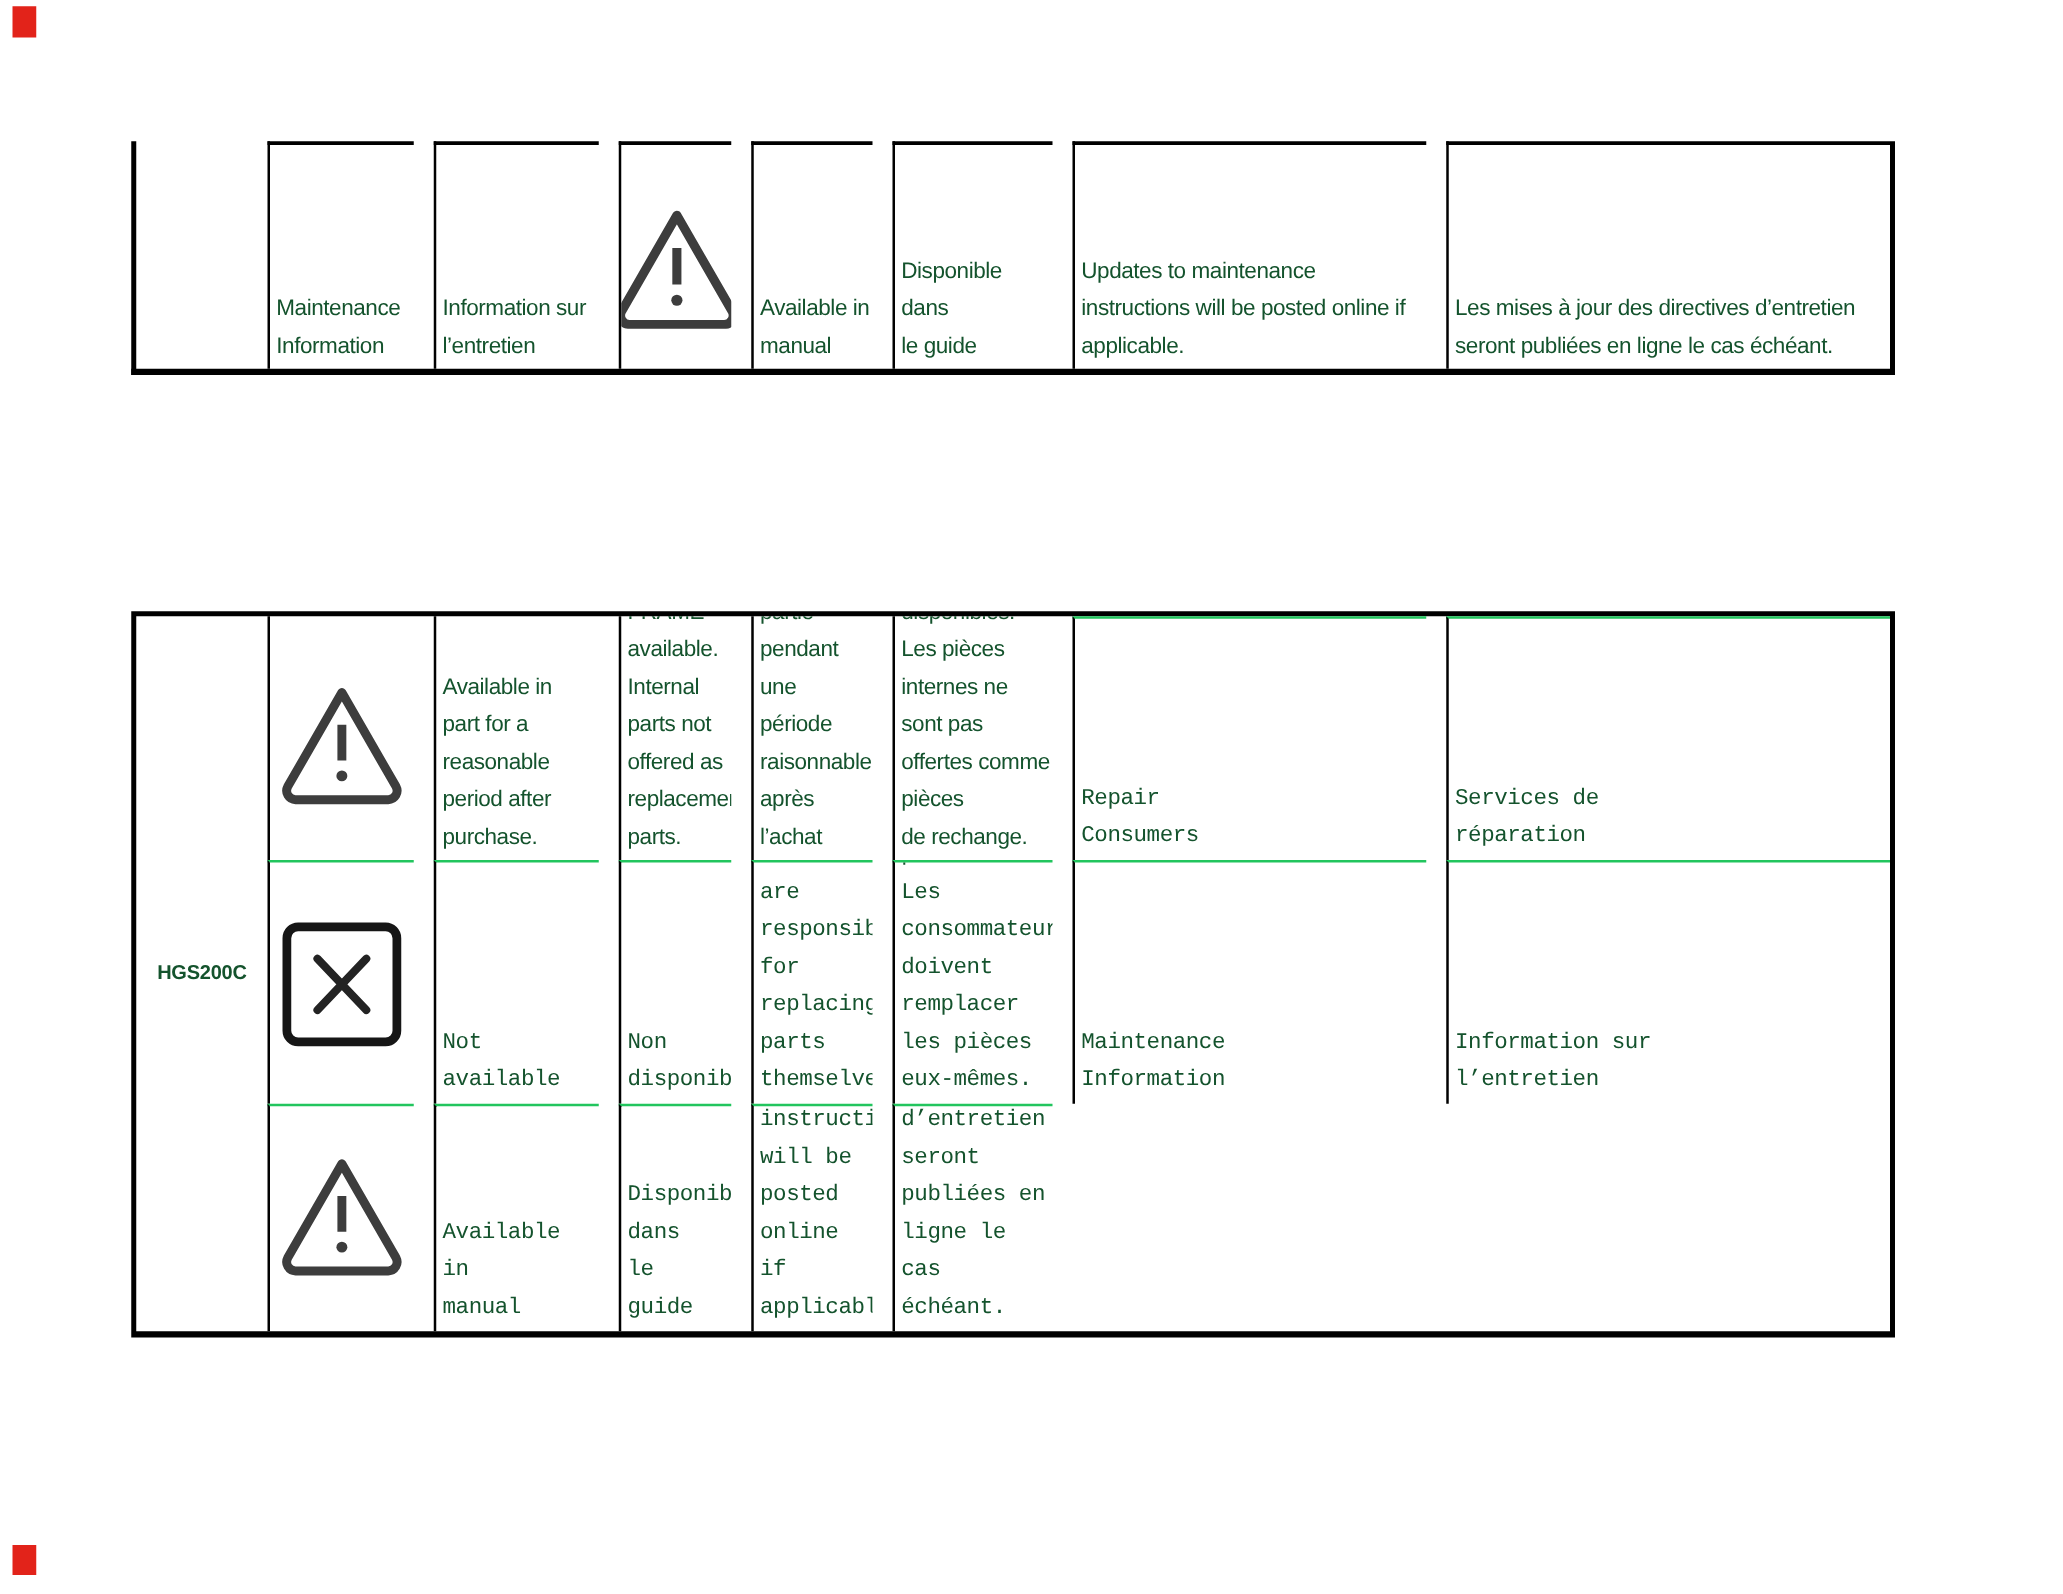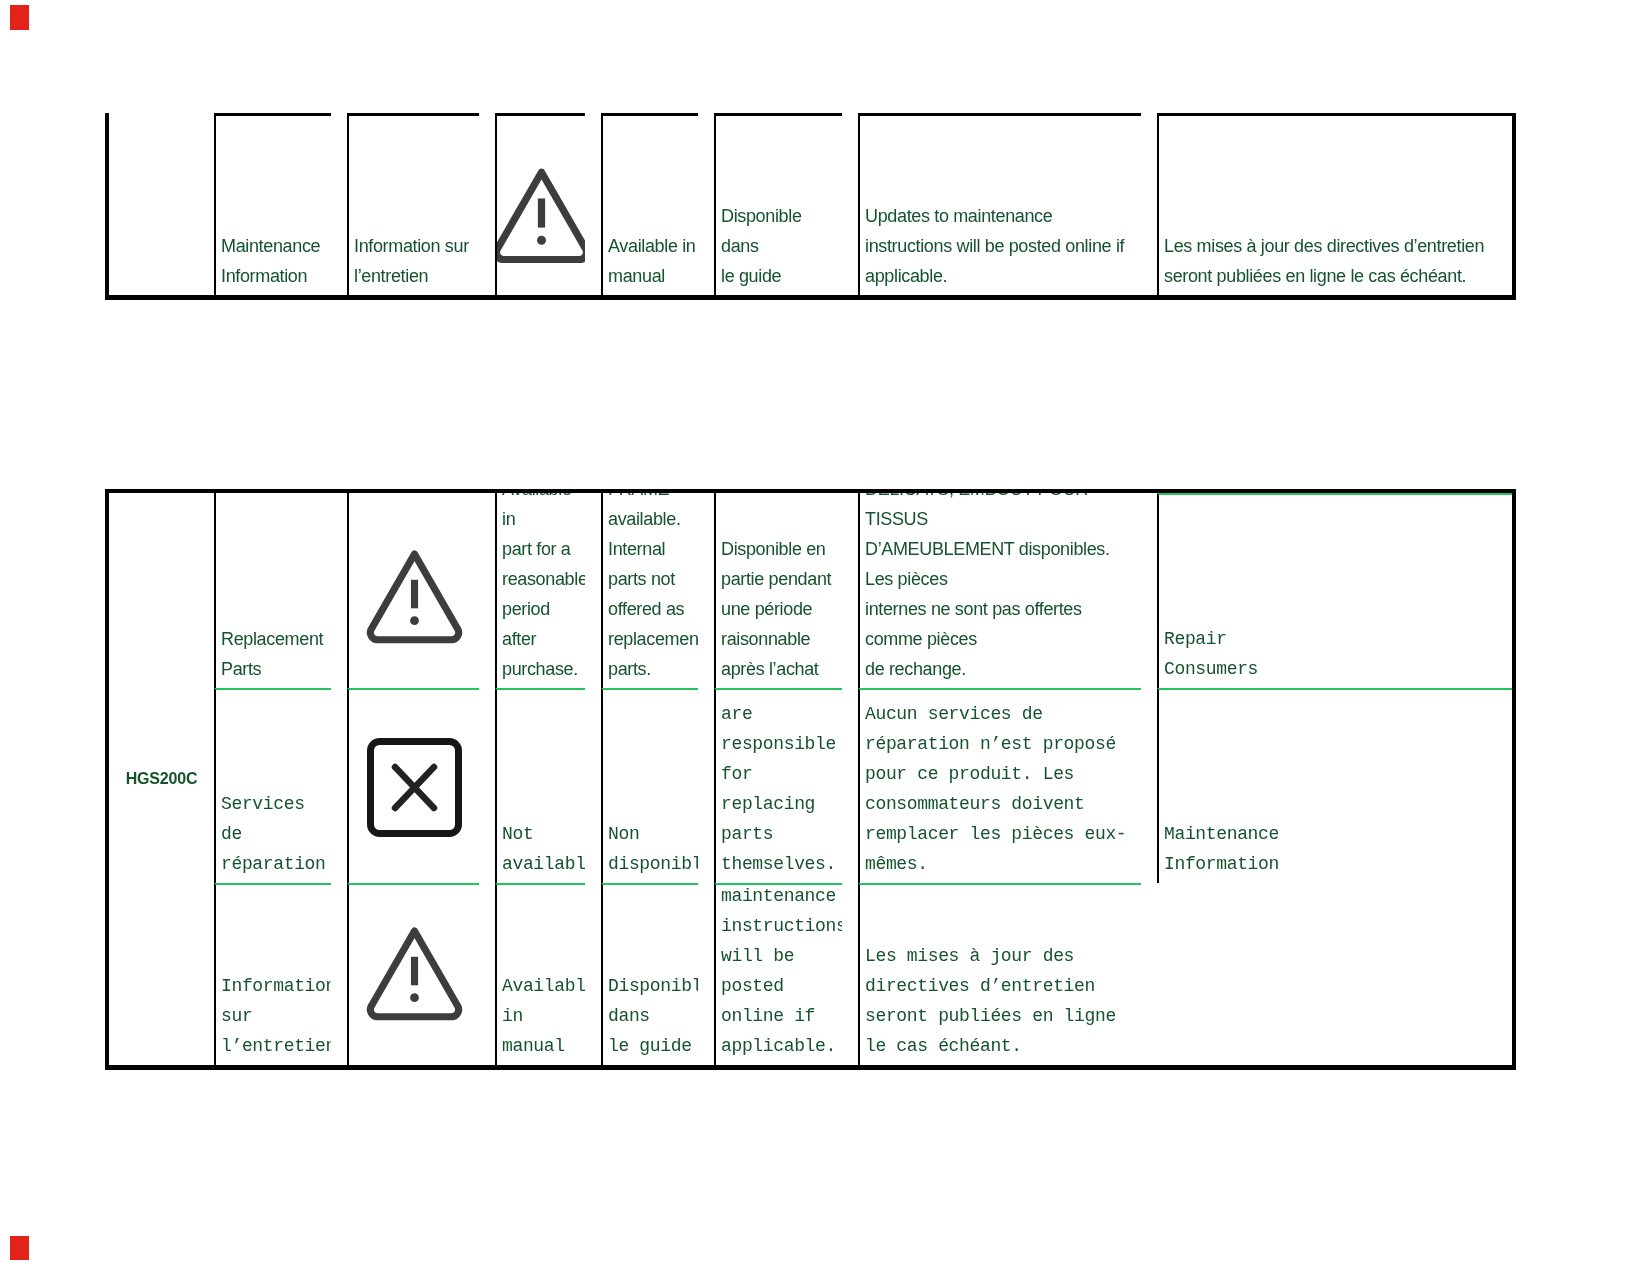--- a/index.html
+++ b/index.html
@@ -109,22 +109,20 @@
     <div class="cell bl">Updates to maintenance
 instructions will be posted online if
 applicable.</div>
     <div class="cell bl">Les mises à jour des directives d’entretien
 seront publiées en ligne le cas échéant.</div>
   </div>
 
   <div class="tbl" id="bottom-table">
     <div class="cell model-cell" style="grid-row:1 / span 3;">HGS200C</div>
 
-    <div class="cell bl">Replacement
-Parts</div>
     <div class="cell bl icon-cell">
       <svg class="tri-svg" width="99" height="106" viewBox="0 0 104 100">
         <path d="M52 7 L97.5 86 a7.5 7.5 0 0 1 -6.5 11 H13 a7.5 7.5 0 0 1 -6.5 -11 Z" fill="none" stroke="#3d3d3d" stroke-width="7.5" stroke-linejoin="round"></path>
         <path d="M52 34 L52 64" stroke="#3d3d3d" stroke-width="7.5" stroke-linecap="butt" fill="none"></path>
         <circle cx="52" cy="77" r="4.6" fill="#3d3d3d"></circle>
       </svg>
     </div>
     <div class="cell bl">Available in
 part for a
 reasonable

